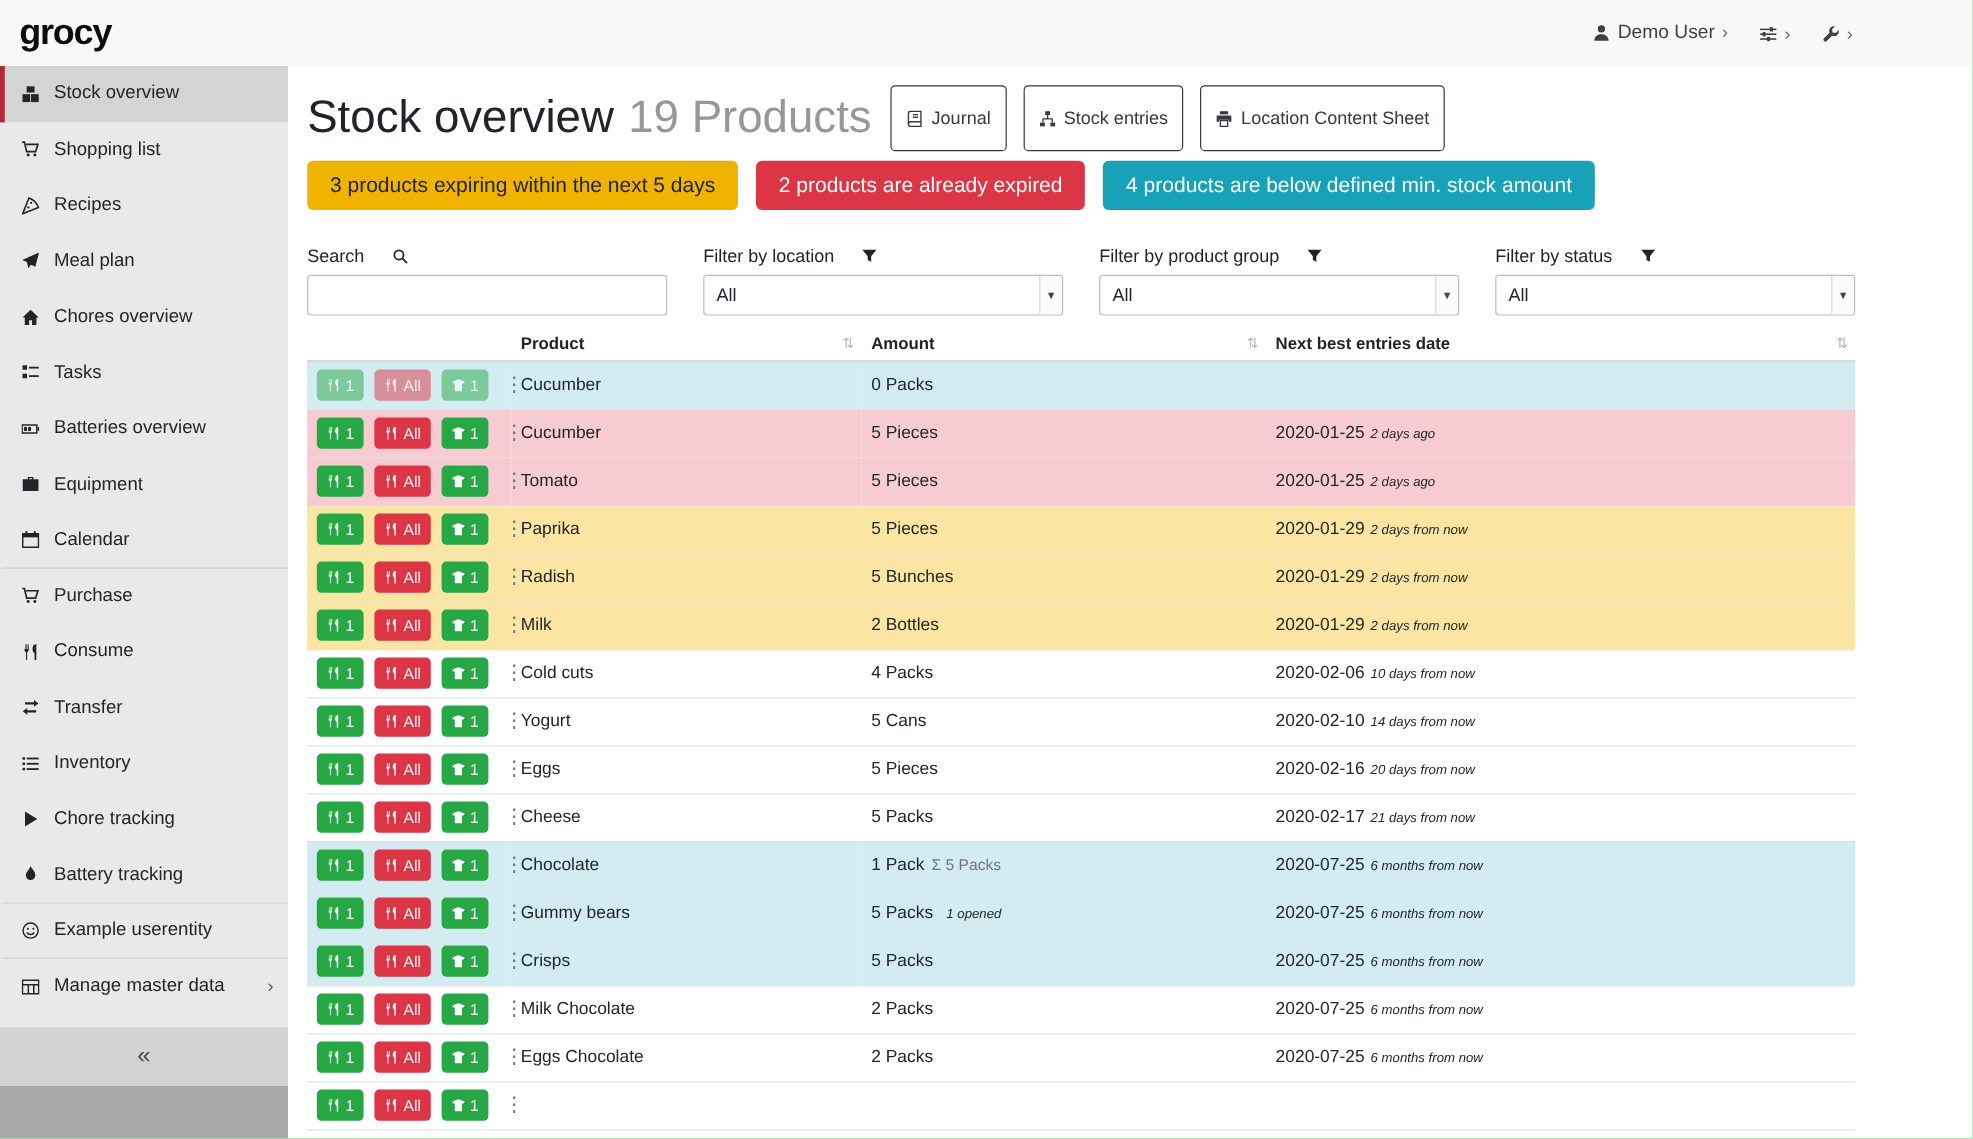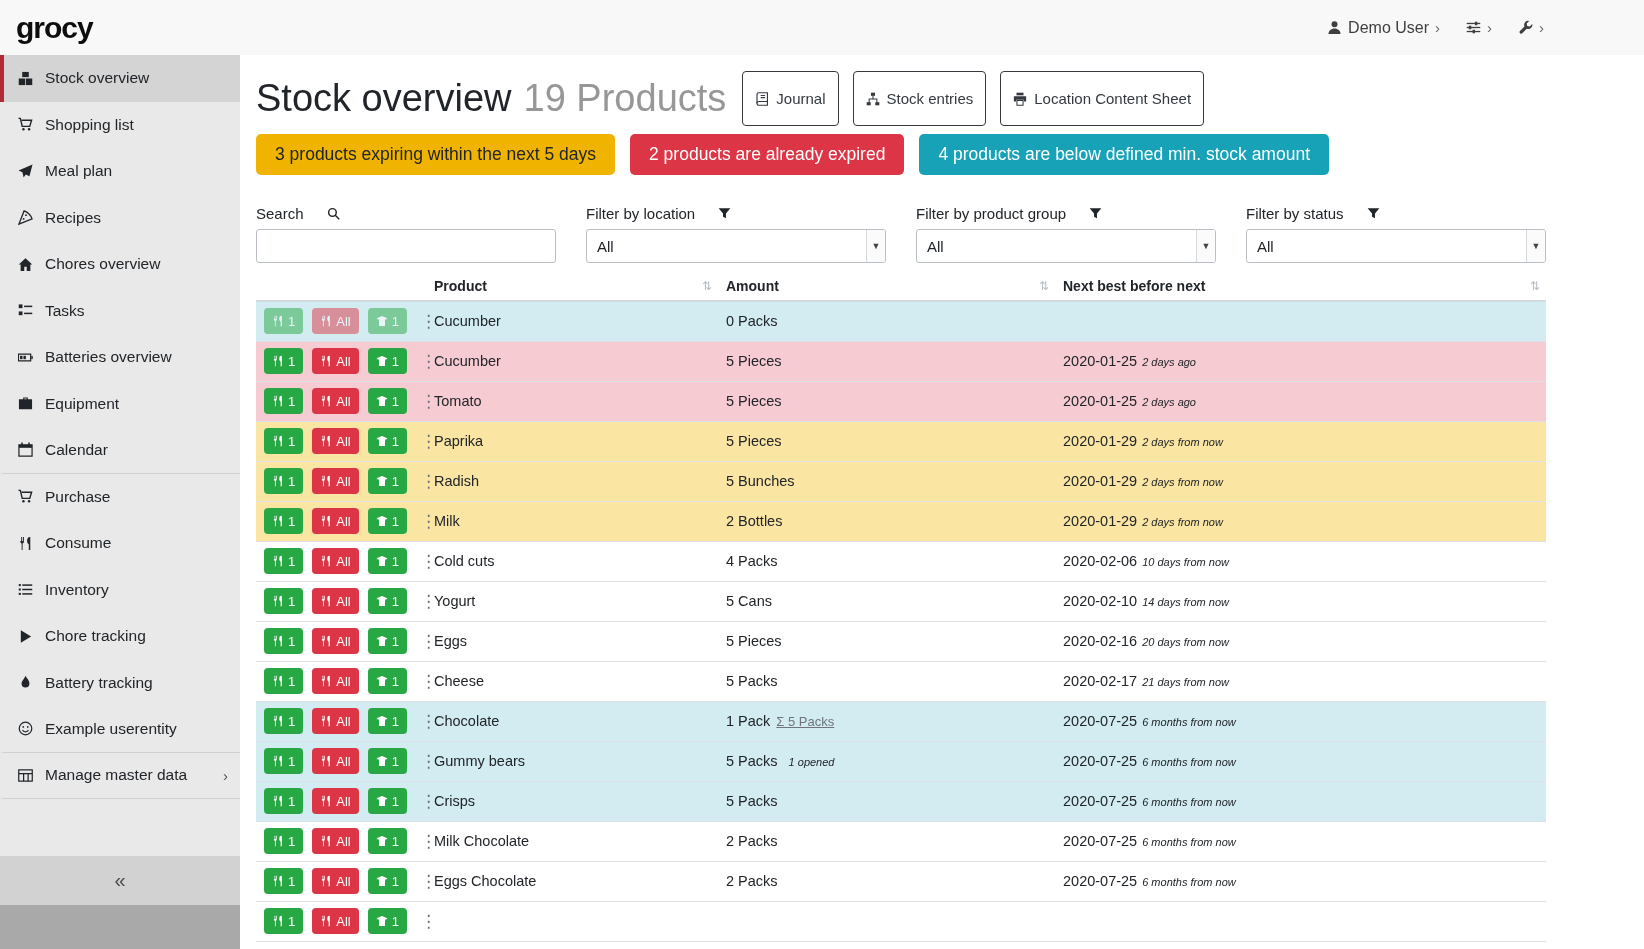--- a/index.html
+++ b/index.html
@@ -3,21 +3,21 @@
 <meta charset="utf-8">
 <style>
   * { box-sizing: border-box; }
   html,body { margin:0; padding:0; background:#fff; }
   body { font-family: "Liberation Sans", "DejaVu Sans", sans-serif; color:#212529; }
   .app { width:1644px; height:949px; overflow:hidden; display:flex; flex-direction:column; background:#22c55e; }
 
   
   .topbar { height:55px; flex:none; background:#f8f8f8; display:flex; align-items:center; justify-content:space-between; padding:0 100px 0 16px; }
   .logo { font-size:30px; font-weight:800; letter-spacing:-1px; color:#0d0d0d; cursor:pointer; }
-  .topbar-right { display:flex; align-items:center; gap:26px; }
+  .topbar-right { display:flex; align-items:flex-end; gap:26px; }
   .hmenu { display:flex; align-items:center; gap:6px; color:#3f3f3f; font-size:16px; cursor:pointer; }
   .hicon svg { width:15px; height:15px; display:block; }
   .chev { color:#666; font-size:15px; }
 
   
   .body { flex:1; display:flex; overflow:hidden; }
 
   
   .sidebar { width:240px; flex:none; background:#e9e9e9; display:flex; flex-direction:column; overflow:hidden; }
   .sidebar-nav { flex:none; }
@@ -69,21 +69,21 @@
   tr.row-info    td { background:#d2ecf1; }
   tr.row-warning td { background:#fbe5a3; }
   tr.row-danger  td { background:#f6ccd2; }
   .cell-actions { white-space:nowrap; padding-left:8px; }
   .btn { display:inline-flex; align-items:center; gap:4px; height:26px; padding:0 8px; border:none; border-radius:4px; color:#fff; font-size:13px; font-family:inherit; cursor:pointer; margin-right:5px; vertical-align:middle; }
   .btn .i svg { width:12px; height:12px; display:block; }
   .btn-success { background:#28a745; }
   .btn-danger  { background:#dc3545; }
   .btn-menu { background:transparent; color:#6c757d; font-size:17px; padding:0 4px; margin-right:0; }
   .btns-muted .btn-success, .btns-muted .btn-danger { opacity:.5; }
-  .sum  { color:#6f757b; font-size:13px; margin-left:6px;text-decoration:underline; }
+  .sum  { color:#6f757b; font-size:13px; margin-left:6px; }
   .note { font-size:11px; font-style:italic; margin-left:5px; }
 </style>
 </head>
 <body>
 
 <div class="app">
 
   <header class="topbar">
     <div class="logo">grocy</div>
     <div class="topbar-right">
@@ -146,36 +146,36 @@
                 <circle cx="11.8" cy="13" r="1.3" fill="currentColor"></circle>
               </svg>
             </span>
             <span class="nav-label">Shopping list</span>
             <span class="nav-trailing"></span>
           </div>
 
           <div class="nav-item nav-normal">
             <span class="nav-icon">
               <svg viewBox="0 0 16 16" fill="currentColor">
-                <path d="M15.5.5 0.5 7l4.2 1.9L6 14.5l2.3-3.2 3.9 1.8z"></path>
-              </svg>
-            </span>
-            <span class="nav-label">Meal plan</span>
-            <span class="nav-trailing"></span>
-          </div>
-
-          <div class="nav-item nav-normal">
-            <span class="nav-icon">
-              <svg viewBox="0 0 16 16" fill="currentColor">
                 <path d="M1 15 15 9.5A14 14 0 0 0 6.5 1z" fill="none" stroke="currentColor" stroke-width="1.4"></path>
                 <circle cx="6" cy="9.5" r="1"></circle>
                 <circle cx="8.5" cy="5.5" r="1"></circle>
               </svg>
             </span>
             <span class="nav-label">Recipes</span>
+            <span class="nav-trailing"></span>
+          </div>
+
+          <div class="nav-item nav-normal">
+            <span class="nav-icon">
+              <svg viewBox="0 0 16 16" fill="currentColor">
+                <path d="M15.5.5 0.5 7l4.2 1.9L6 14.5l2.3-3.2 3.9 1.8z"></path>
+              </svg>
+            </span>
+            <span class="nav-label">Meal plan</span>
             <span class="nav-trailing"></span>
           </div>
 
           <div class="nav-item nav-normal">
             <span class="nav-icon">
               <svg viewBox="0 0 16 16" fill="currentColor">
                 <path d="M8 1.2 0.8 8h2v6.8h3.9v-4.3h2.6v4.3h3.9V8h2z"></path>
               </svg>
             </span>
             <span class="nav-label">Chores overview</span>
@@ -246,20 +246,29 @@
           <div class="nav-item nav-normal">
             <span class="nav-icon">
               <svg viewBox="0 0 16 16" fill="currentColor">
                 <path d="M2.5 1v4.2h.9V1h1v4.2h.9V1h1v5.1c0 .9-.6 1.6-1.4 1.9V15H3.9V8C3.1 7.7 2.5 7 2.5 6.1zM12.6 1c-1.8 0-2.9 1.7-2.9 4.1 0 1.9.7 3.2 1.8 3.7V15h1.6V1z"></path>
               </svg>
             </span>
             <span class="nav-label">Consume</span>
             <span class="nav-trailing"></span>
           </div>
 
+          <div class="nav-item nav-normal">
+            <span class="nav-icon">
+              <svg viewBox="0 0 16 16" fill="currentColor">
+                <path d="M11 1.5 15 4.5 11 7.5V5.5H3v-2h8zM5 8.5 1 11.5l4 3V12.5h8v-2H5z"></path>
+              </svg>
+            </span>
+            <span class="nav-label">Transfer</span>
+            <span class="nav-trailing"></span>
+          </div>
 
           <div class="nav-item nav-normal">
             <span class="nav-icon">
               <svg viewBox="0 0 16 16" fill="currentColor">
                 <rect x="0.8" y="2.2" width="2.2" height="2.2"></rect>
                 <rect x="0.8" y="6.9" width="2.2" height="2.2"></rect>
                 <rect x="0.8" y="11.6" width="2.2" height="2.2"></rect>
                 <rect x="4.5" y="2.5" width="10.7" height="1.6"></rect>
                 <rect x="4.5" y="7.2" width="10.7" height="1.6"></rect>
                 <rect x="4.5" y="11.9" width="10.7" height="1.6"></rect>
@@ -446,21 +455,21 @@
                 <span>Product</span>
                 <span class="sort">⇅</span>
               </th>
 
               <th class="col-amount">
                 <span>Amount</span>
                 <span class="sort">⇅</span>
               </th>
 
               <th class="col-date">
-                <span>Next best before next</span>
+                <span>Next best entries date</span>
                 <span class="sort">⇅</span>
               </th>
             </tr>
         </thead>
         <tbody>
 
             <tr class="stock-row row-info">
               <td class="cell-actions">
                 <span class="btn-group btns-muted">
                   <button class="btn btn-success">

